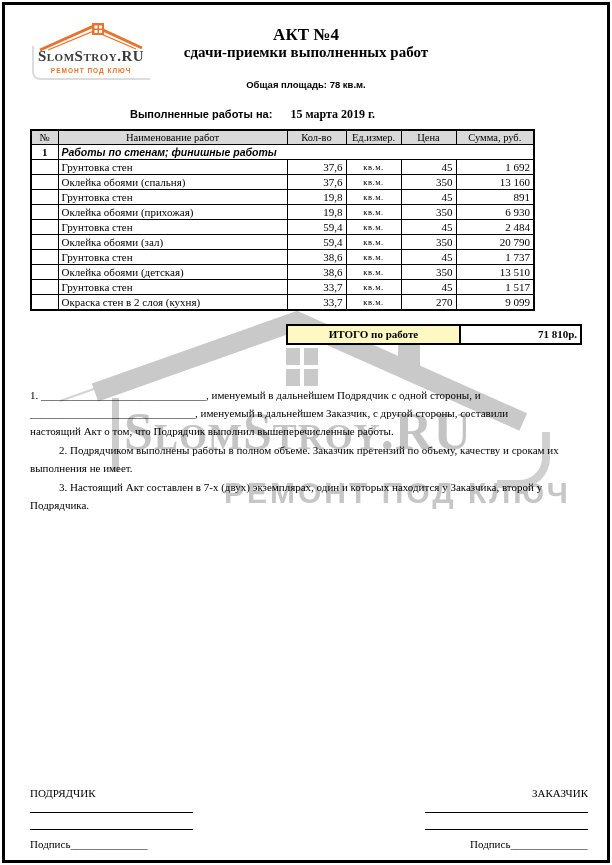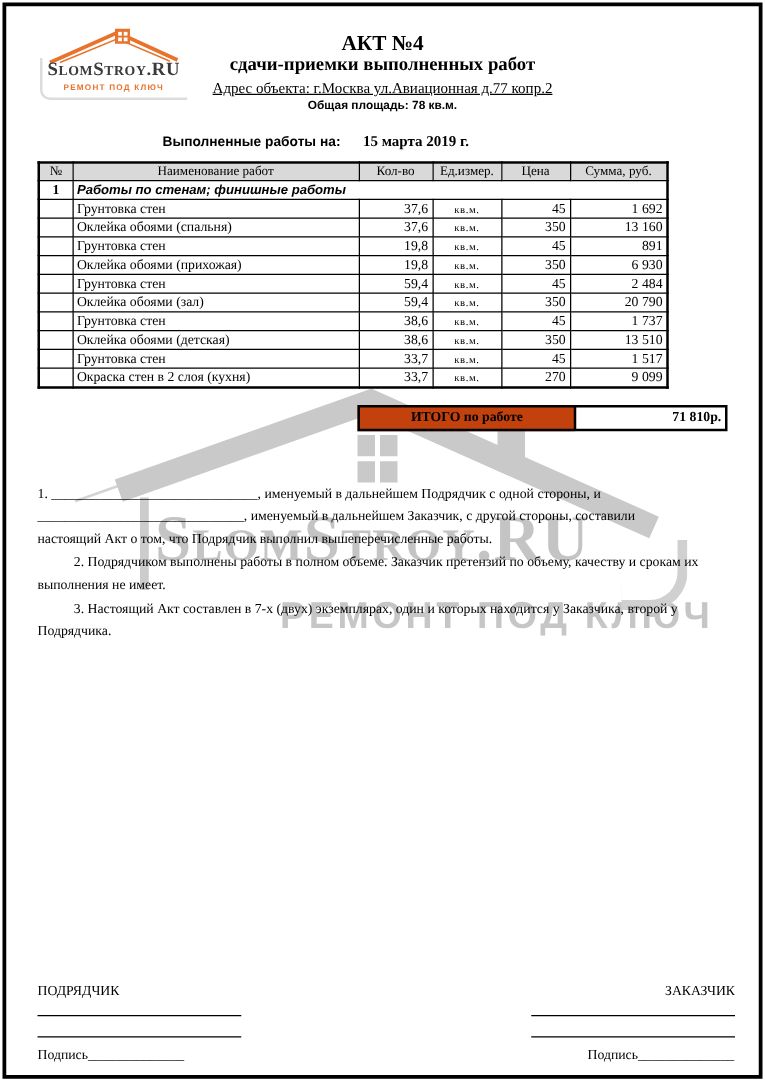--- a/index.html
+++ b/index.html
@@ -52,21 +52,21 @@
   #works-table th,#works-table td{border:1px solid #000;padding:0 3px;overflow:hidden;white-space:nowrap;}
   #works-table th{background:#d9d9d9;font-weight:normal;font-size:10.5px;height:13px;text-align:center;}
   #works-table td{font-size:11px;height:14px;}
   #works-table td.num{text-align:center;font-weight:bold;}
   #works-table td.section{font-family:"Liberation Sans",sans-serif;font-weight:bold;font-style:italic;font-size:10.5px;}
   #works-table td.c{text-align:right;}
   #works-table td.unit{text-align:center;font-size:8.5px;letter-spacing:.5px;}
 
   
   #total-row{position:absolute;left:286px;top:324px;display:flex;z-index:2;}
-  #total-label{width:171px;height:17px;line-height:16px;background:#c2410c;border:2px solid #000;border-right:1px solid #000;
+  #total-label{width:171px;height:17px;line-height:16px;background:#fef9c3;border:2px solid #000;border-right:1px solid #000;
                text-align:center;font-weight:bold;font-size:11px;}
   #total-value{width:76px;height:17px;line-height:16px;background:#fff;border:2px solid #000;border-left:1px solid #000;
                text-align:right;font-weight:bold;font-size:11px;padding-right:3px;box-sizing:content-box;padding-left:40px;}
 
   
   #paragraphs{position:absolute;left:30px;top:386px;width:556px;z-index:2;font-size:11px;}
   #paragraphs .pline{line-height:18px;white-space:nowrap;}
   #paragraphs .gap{margin-top:1px;margin-left:29px;}
 
   
@@ -110,21 +110,20 @@
       <rect x="63" y="3.5" width="3" height="3" fill="#ffffff"></rect>
       <rect x="58.5" y="8" width="3" height="3" fill="#ffffff"></rect>
       <rect x="63" y="8" width="3" height="3" fill="#ffffff"></rect>
     </svg>
     <div id="logo-text">SlomStroy.RU</div>
     <div id="logo-tagline">РЕМОНТ ПОД КЛЮЧ</div>
   </div>
 
   <div class="hdr" id="doc-title">АКТ №4</div>
   <div class="hdr" id="doc-subtitle">сдачи-приемки выполненных работ</div>
-  <div class="hdr" id="doc-address">Адрес объекта: г.Москва ул.Авиационная д.77 копр.2</div>
   <div class="hdr" id="doc-area">Общая площадь: 78 кв.м.</div>
   <div id="works-line">
     <span id="works-label">Выполненные работы на:</span>
     <span id="works-date">15 марта 2019 г.</span>
   </div>
 
   <table id="works-table">
     <colgroup>
       <col style="width:27px">
         <col style="width:229px">

